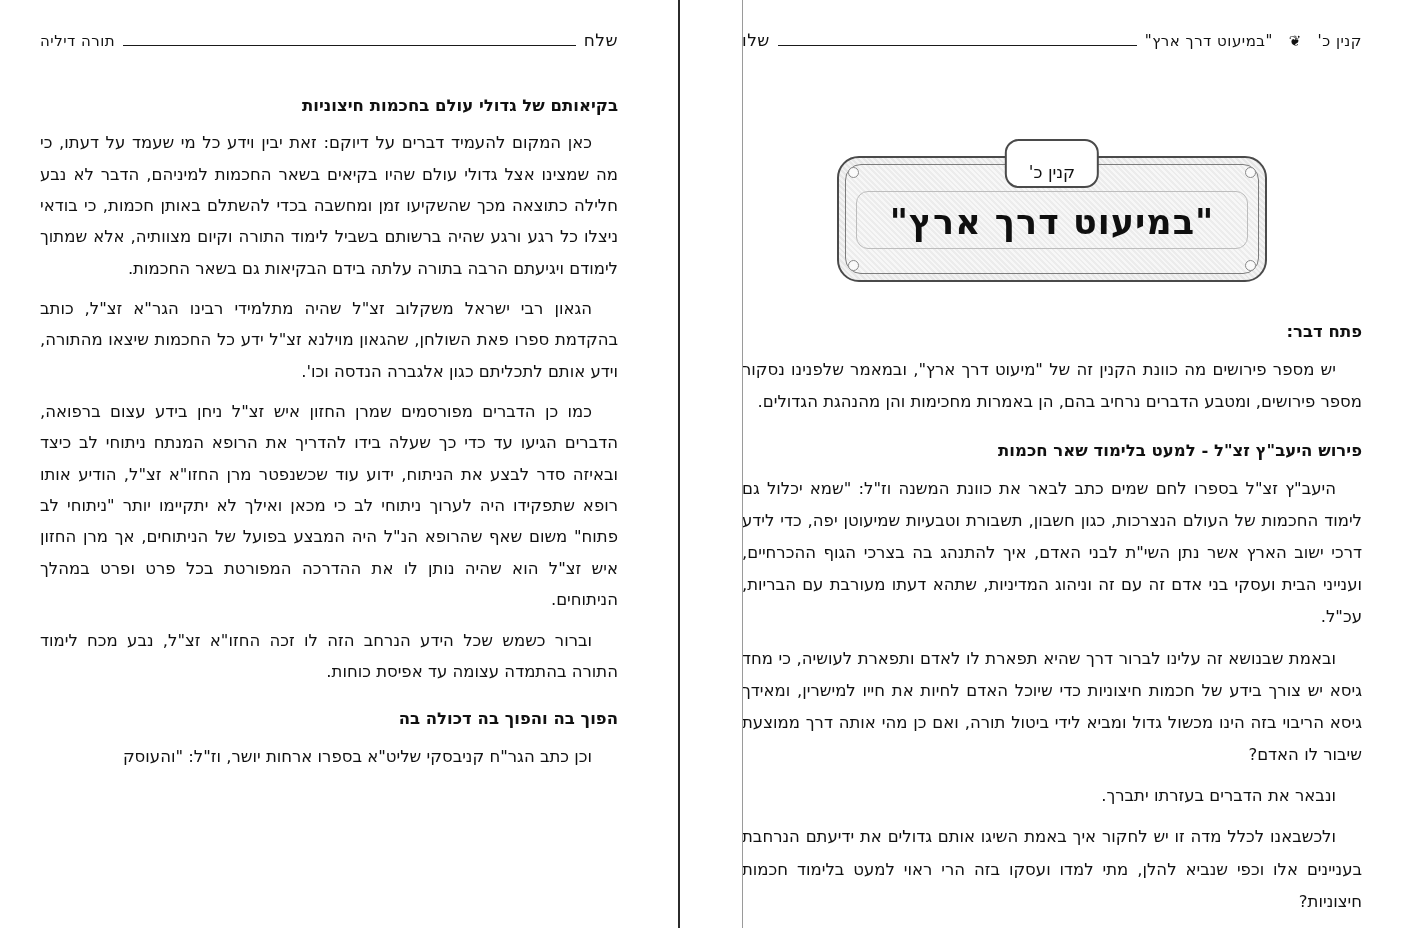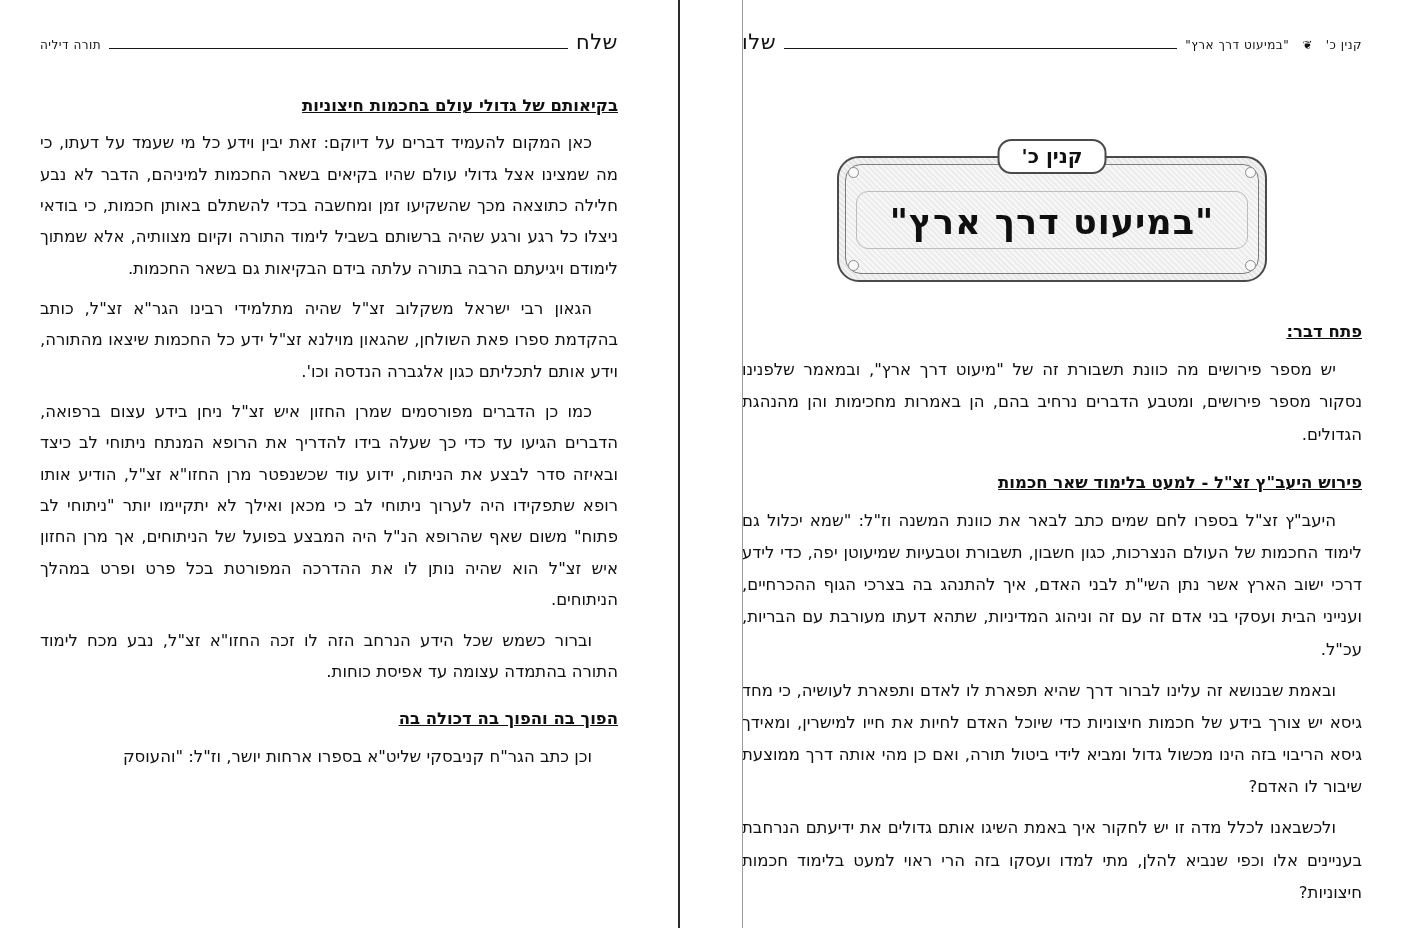--- a/index.html
+++ b/index.html
@@ -62,25 +62,25 @@
     height: 34px;
   }
   .runhead .rule {
     flex: 1 1 auto;
     border-bottom: 1px solid #1a1a1a;
     margin: 0 8px 5px 8px;
     height: 0;
   }
   .runhead .side {
     white-space: nowrap;
-    font-size: 21px;
+    font-size: 17px;
   }
   .runhead .mid {
     white-space: nowrap;
-    font-size: 12px;
+    font-size: 15px;
   }
 
   
   .plaque-wrap {
     margin: 92px auto 0 auto;
     width: 430px;
     position: relative;
   }
   .plaque {
     position: relative;
@@ -110,23 +110,23 @@
     color: #0f0f0f;
   }
   .kinyan-tab {
     position: absolute;
     top: -19px;
     left: 50%;
     transform: translateX(-50%);
     background: #ffffff;
     border: 2px solid #4a4a4a;
     border-radius: 14px;
-    padding: 3px 22px 4px 22px;
-    font-size: 20px;
-    font-weight: bold;
+    padding: 21px 22px 4px 22px;
+    font-size: 17px;
+    font-weight: normal;
     white-space: nowrap;
   }
   .plaque .corner {
     position: absolute;
     width: 9px;
     height: 9px;
     border: 1px solid #8a8a8a;
     border-radius: 50%;
     background: #fafafa;
   }
@@ -141,21 +141,20 @@
     font-size: 16.5px;
     line-height: 1.95;
     text-align: justify;
   }
   .page-left .body { margin-top: 26px; }
   .sec-head {
     font-weight: bold;
     font-size: 16.5px;
     margin: 16px 0 6px 0;
     text-align: right;
-    text-decoration: underline;
   }
   .sec-head.first { margin-top: 0; }
   p.para {
     margin: 6px 0 9px 0;
     text-indent: 26px;
     text-align: justify;
   }
   .tight { line-height: 1.9; }
 </style>
 </head>
@@ -182,27 +181,27 @@
             <div class="plaque-title">"במיעוט דרך ארץ"</div>
           </div>
         </div>
         <div class="kinyan-tab">קנין כ'</div>
       </div>
     </div>
 
     <div class="body">
 
       <div class="sec-head first">פתח דבר:</div>
-      <p class="para">יש מספר פירושים מה כוונת תשבורת זה של "מיעוט דרך ארץ", ובמאמר שלפנינו נסקור מספר פירושים, ומטבע הדברים נרחיב בהם, הן באמרות מחכימות והן מהנהגת הגדולים.</p>
+      <p class="para">יש מספר פירושים מה כוונת הקנין זה של "מיעוט דרך ארץ", ובמאמר שלפנינו נסקור מספר פירושים, ומטבע הדברים נרחיב בהם, הן באמרות מחכימות והן מהנהגת הגדולים.</p>
 
       <div class="sec-head">פירוש היעב"ץ זצ"ל - למעט בלימוד שאר חכמות</div>
       <p class="para">היעב"ץ זצ"ל בספרו לחם שמים כתב לבאר את כוונת המשנה וז"ל: "שמא יכלול גם לימוד החכמות של העולם הנצרכות, כגון חשבון, תשבורת וטבעיות שמיעוטן יפה, כדי לידע דרכי ישוב הארץ אשר נתן השי"ת לבני האדם, איך להתנהג בה בצרכי הגוף ההכרחיים, וענייני הבית ועסקי בני אדם זה עם זה וניהוג המדיניות, שתהא דעתו מעורבת עם הבריות, עכ"ל.</p>
       <p class="para">ובאמת שבנושא זה עלינו לברור דרך שהיא תפארת לו לאדם ותפארת לעושיה, כי מחד גיסא יש צורך בידע של חכמות חיצוניות כדי שיוכל האדם לחיות את חייו למישרין, ומאידך גיסא הריבוי בזה הינו מכשול גדול ומביא לידי ביטול תורה, ואם כן מהי אותה דרך ממוצעת שיבור לו האדם?</p>
+      <p class="para">ונבאר את הדברים בעזרתו יתברך.</p>
       <p class="para">ולכשבאנו לכלל מדה זו יש לחקור איך באמת השיגו אותם גדולים את ידיעתם הנרחבת בעניינים אלו וכפי שנביא להלן, מתי למדו ועסקו בזה הרי ראוי למעט בלימוד חכמות חיצוניות?</p>
-      <p class="para">ונבאר את הדברים בעזרתו יתברך.</p>
     </div>
   </div>
 
   <div class="page page-left">
 
     <div class="runhead">
       <span class="side">שלח</span>
       <span class="rule"></span>
       <span class="mid">תורה דיליה</span>
     </div>

